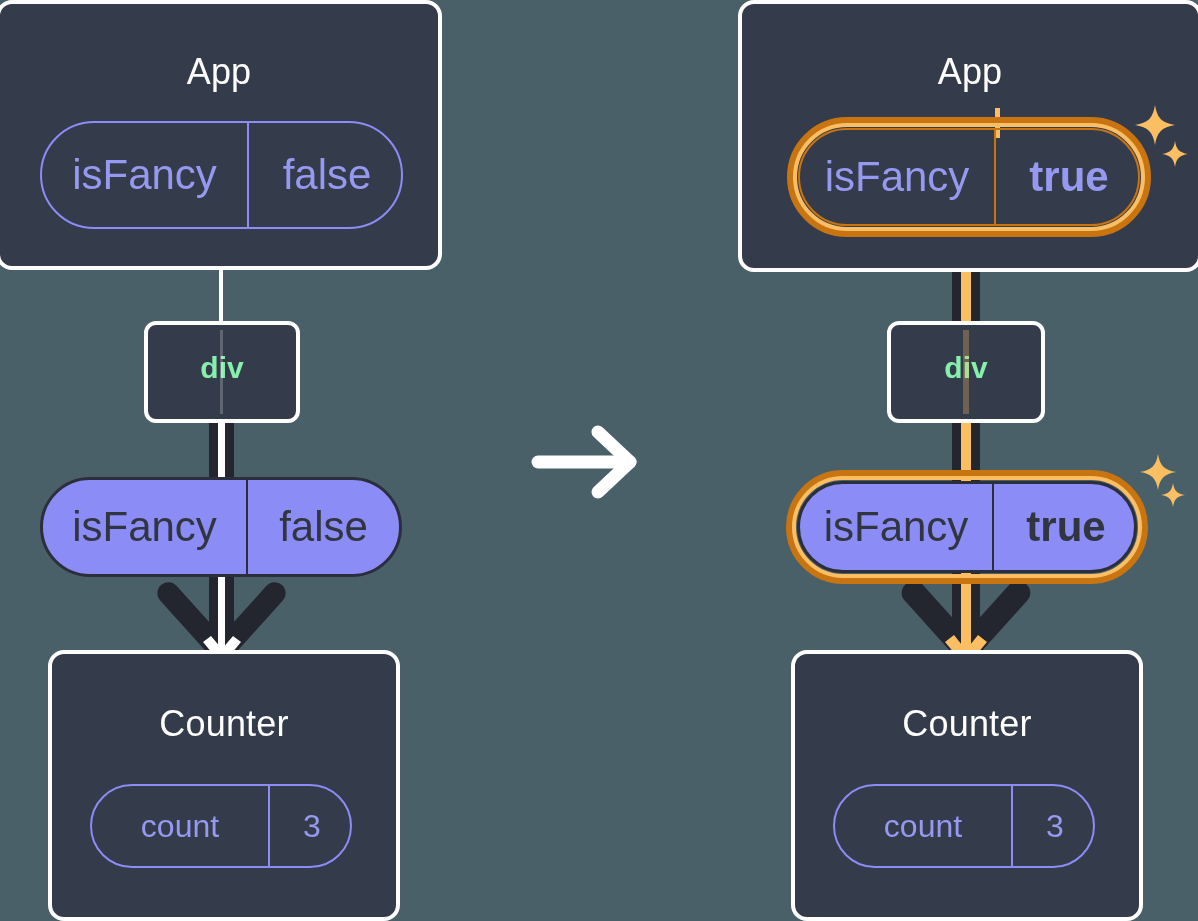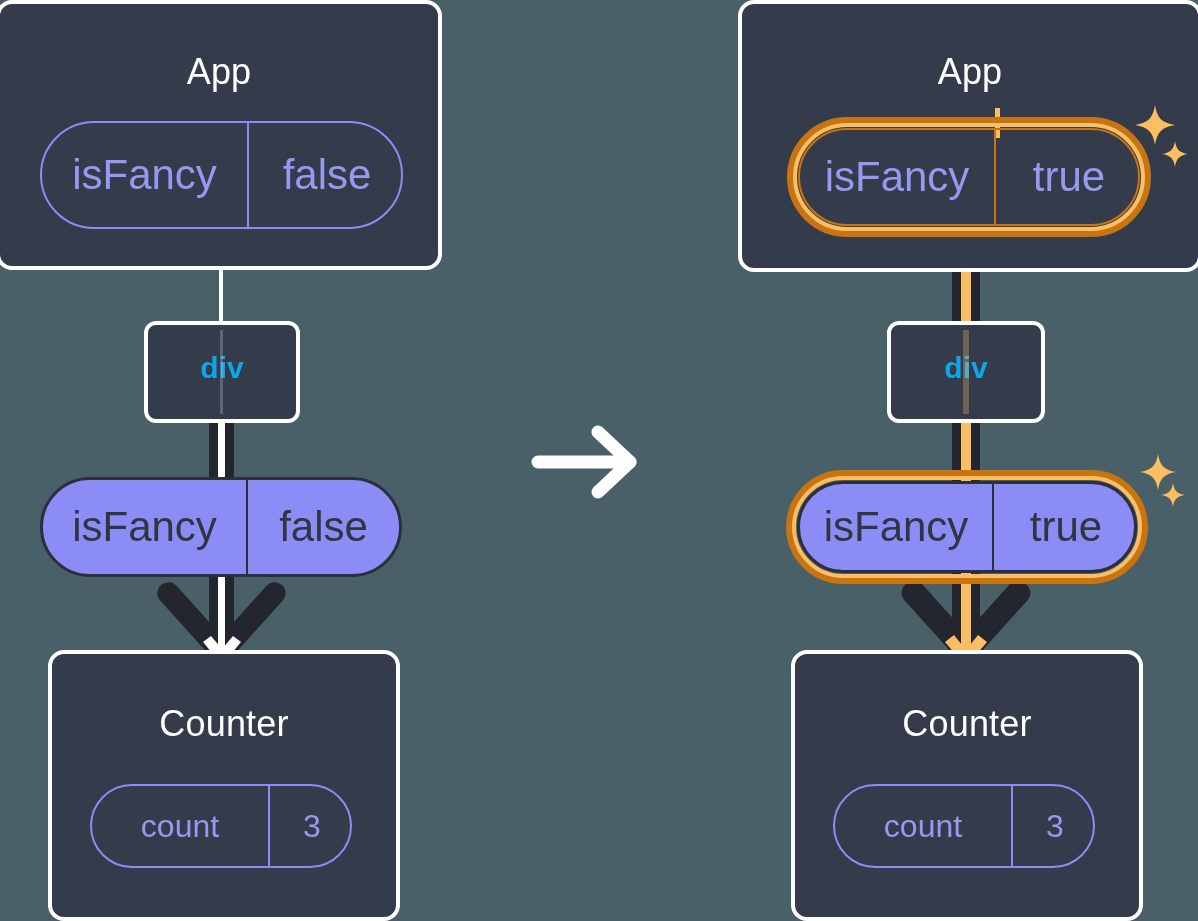--- a/index.html
+++ b/index.html
@@ -32,21 +32,21 @@
   }
   .node-title {
     color: #ffffff;
     font-size: 36px;
     font-weight: 400;
     text-align: center;
     letter-spacing: 0.2px;
     line-height: 1;
   }
   .node-title-small {
-    color: #0ea5e9;
+    color: #86efac;
     font-size: 30px;
     font-weight: 700;
     text-align: center;
     line-height: 1;
   }
 
   
   .pill {
     position: absolute;
     display: flex;
@@ -76,21 +76,21 @@
     flex: 0 0 auto;
     display: flex;
     align-items: center;
     justify-content: center;
     font-size: 42px;
     font-weight: 400;
     white-space: nowrap;
     line-height: 1;
   }
   .pill-divider { width: 2px; flex: 0 0 2px; }
-  .val-bold { font-weight: 400; }
+  .val-bold { font-weight: 700; }
 
   
   .highlight-ring {
     position: absolute;
     border-radius: 999px;
     border: 7px solid #c77411;
     box-sizing: border-box;
     z-index: 7;
   }
   .highlight-ring::after {

